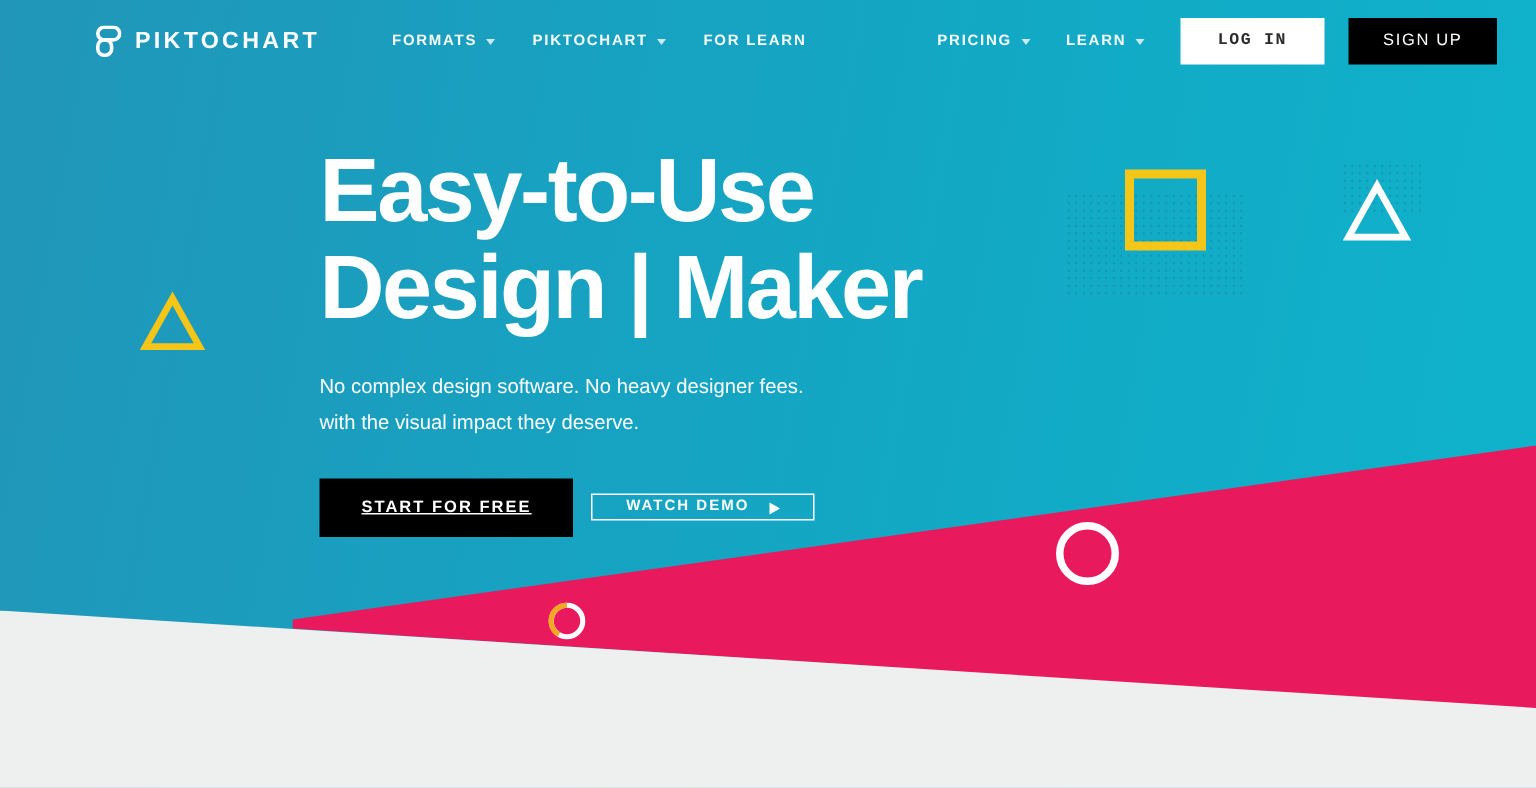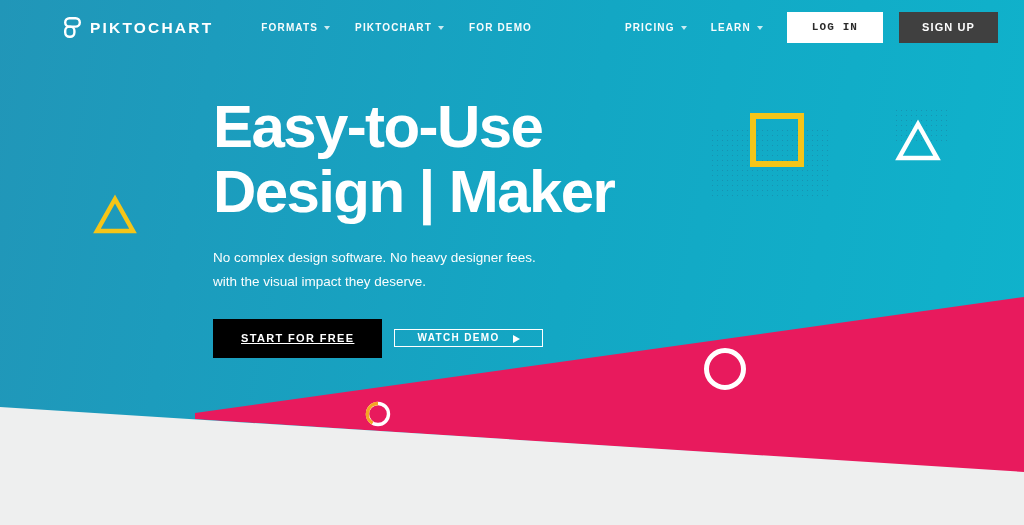--- a/index.html
+++ b/index.html
@@ -71,21 +71,21 @@
     border-right:3.5px solid transparent; border-top:4px solid rgba(255,255,255,.8);
     display:inline-block; margin-top:1px;
   }
 
   .btn-login {
     background:#ffffff; color:#2b2b2b; font-size:11px; font-weight:bold;
     letter-spacing:1.1px; padding:10px 25px; border:none;
     cursor:pointer; font-family:Liberation Mono, monospace; line-height:1;
   }
   .btn-signup {
-    background:#404040; color:#ffffff; font-size:11px; font-weight:bold;
+    background:#000000; color:#ffffff; font-size:11px; font-weight:normal;
     letter-spacing:1.1px; padding:10px 23px; border:none;
     cursor:pointer; font-family:inherit; line-height:1;
     margin-left:-8px;
   }
 
   
   .hero { position:absolute; left:213px; top:96px; z-index:20; }
   .headline {
     color:#ffffff; font-size:60px; font-weight:bold;
     line-height:1.02; letter-spacing:-1.6px;
@@ -169,21 +169,21 @@
     <div class="nav-left">
       <div class="nav-item">
         <span>FORMATS</span>
         <span class="caret"></span>
       </div>
       <div class="nav-item">
         <span>PIKTOCHART</span>
         <span class="caret"></span>
       </div>
       <div class="nav-item">
-        <span>FOR DEMO</span>
+        <span>FOR LEARN</span>
       </div>
     </div>
 
     <div class="nav-right">
       <div class="nav-item">
         <span>PRICING</span>
         <span class="caret"></span>
       </div>
       <div class="nav-item">
         <span>LEARN</span>

